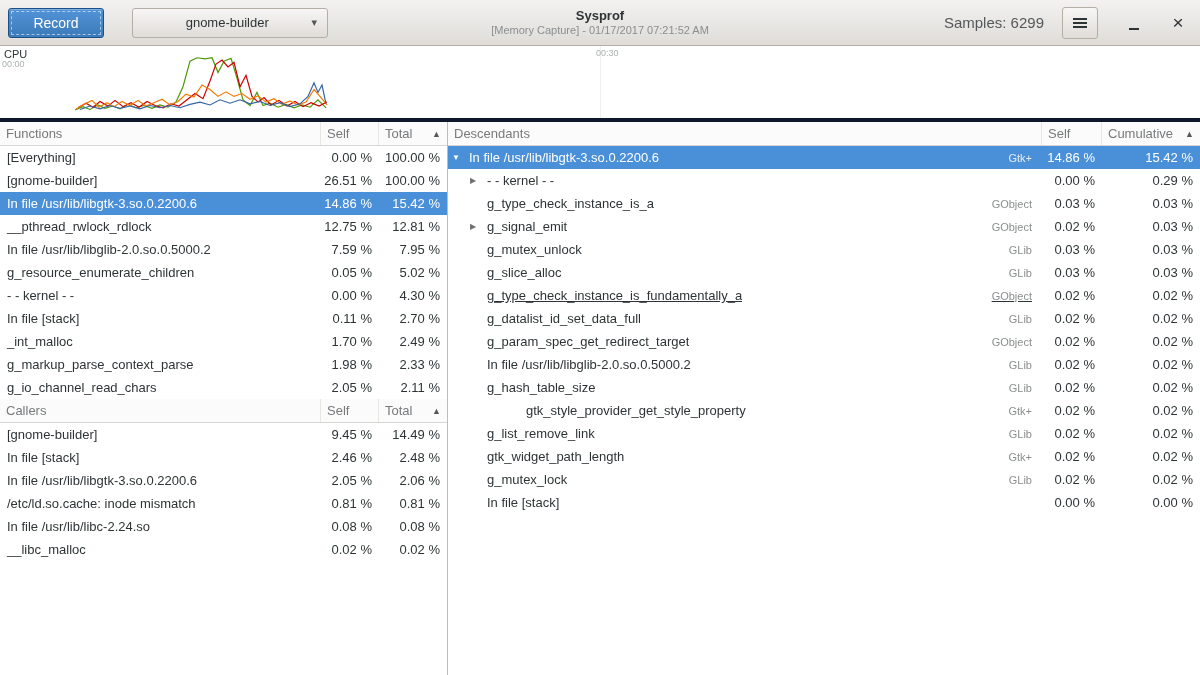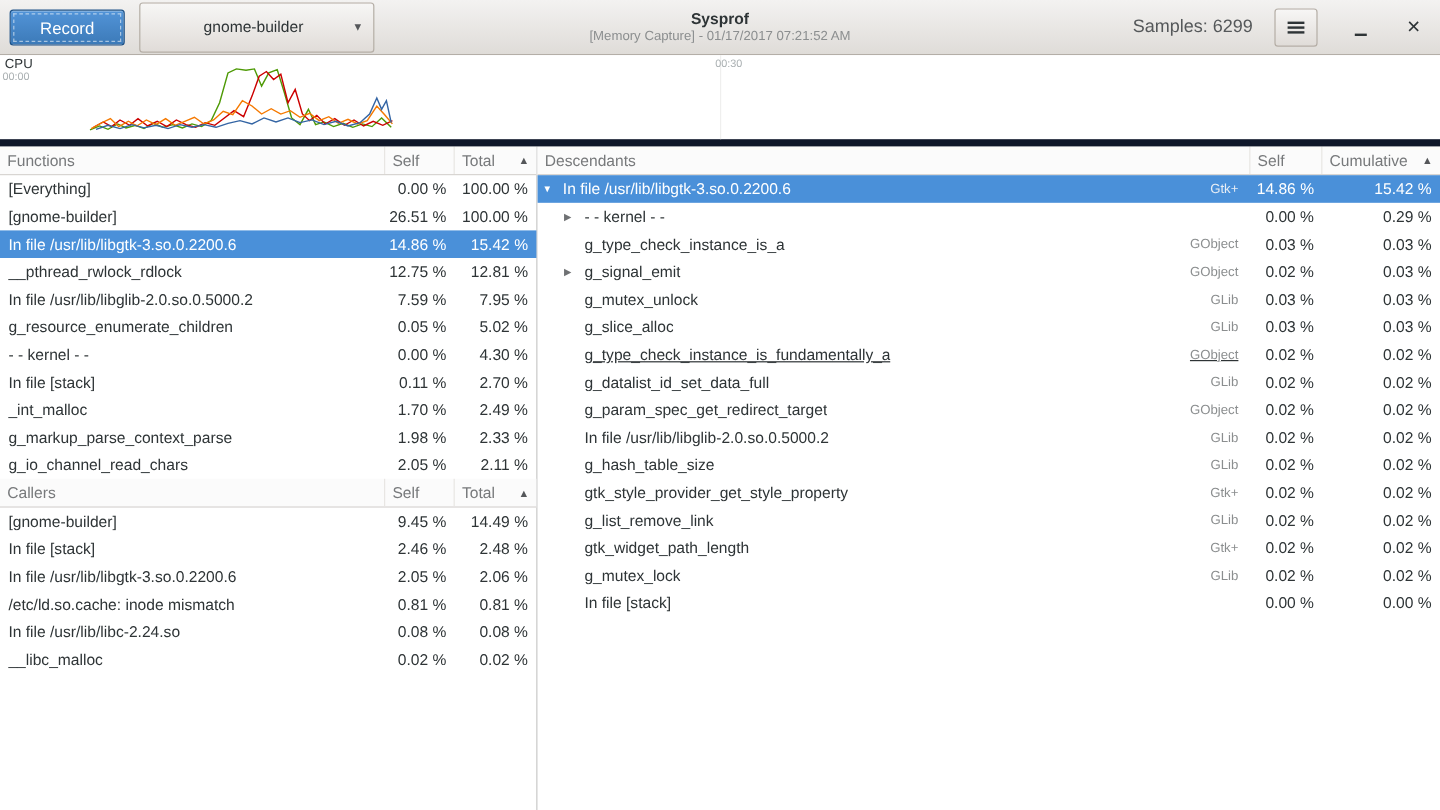--- a/index.html
+++ b/index.html
@@ -19,21 +19,21 @@
   }
   .btn-record {
     width:96px; height:30px;
     background:linear-gradient(to bottom,#5294d8,#3c7ab8);
     border:1px solid #1c5187; border-radius:3px;
     color:#fff; font-size:14px; font-family:inherit; cursor:pointer;
     box-shadow:inset 0 1px 0 rgba(255,255,255,0.25);
     outline:1px dashed rgba(255,255,255,0.55); outline-offset:-4px;
   }
   .btn-dropdown {
-    margin-left:12px; width:196px; height:42px;
+    margin-left:28px; width:196px; height:30px;
     background:linear-gradient(to bottom,#f7f6f5,#e0dcd8);
     border:1px solid #b5aea6; border-radius:3px;
     display:flex; align-items:center; padding:0 10px;
     font-size:13px; font-family:inherit; color:#2e3436; cursor:pointer;
   }
   .dd-label { flex:1; text-align:center; }
   .dd-arrow { color:#55575a; font-size:11px; }
   .title-block {
     position:absolute; left:300px; right:300px; top:0; bottom:0;
     display:flex; flex-direction:column; align-items:center; justify-content:center;
@@ -53,21 +53,21 @@
     box-shadow:0 -4px 0 #2e3436, 0 4px 0 #2e3436; }
   .winctls { display:flex; align-items:center; margin-left:22px; gap:16px; }
   .winctl { width:28px; height:28px; background:transparent; border:none; cursor:pointer;
     display:flex; align-items:flex-end; justify-content:center; padding-bottom:7px; }
   .winctl.close { align-items:center; padding-bottom:0; }
   .min-icon { display:block; width:10px; height:2px; background:#2e3436; }
   .close-icon { font-size:19px; line-height:1; color:#2e3436; }
 
   
   .cpu-area { height:76px; flex:0 0 76px; position:relative; background:#ffffff;
-    border-bottom:6px solid #0f172a; }
+    border-bottom:4px solid #0f172a; }
   .cpu-area svg { position:absolute; inset:0; width:100%; height:100%; }
   .cpu-label { position:absolute; left:4px; top:2px; font-size:11px; color:#2e3436; }
   .t0 { position:absolute; left:2px; top:13px; font-size:9px; color:#aab0b2; }
   .t30 { position:absolute; left:596px; top:2px; font-size:9px; color:#aab0b2; }
   .gridline { position:absolute; top:0; bottom:0; width:1px; background:#efefee; }
 
   
   .main { flex:1; display:flex; min-height:0; }
   .left-panel { width:448px; flex:0 0 448px; border-right:1px solid #bcbcba;
     display:flex; flex-direction:column; background:#fff; }
@@ -359,21 +359,21 @@
           <div class="trow">
             <div class="cell tree" style="padding-left: 22px;">
               <span class="expander"></span>
               <span class="fn-label">g_hash_table_size</span>
               <span class="category">GLib</span>
             </div>
             <div class="cell num rself">0.02 %</div>
             <div class="cell num cum">0.02 %</div>
           </div>
           <div class="trow">
-            <div class="cell tree" style="padding-left: 22px;">
+            <div class="cell tree" style="padding-left: 22px; gap: 39px;">
               <span class="expander"></span>
               <span class="fn-label">gtk_style_provider_get_style_property</span>
               <span class="category">Gtk+</span>
             </div>
             <div class="cell num rself">0.02 %</div>
             <div class="cell num cum">0.02 %</div>
           </div>
           <div class="trow">
             <div class="cell tree" style="padding-left: 22px;">
               <span class="expander"></span>

